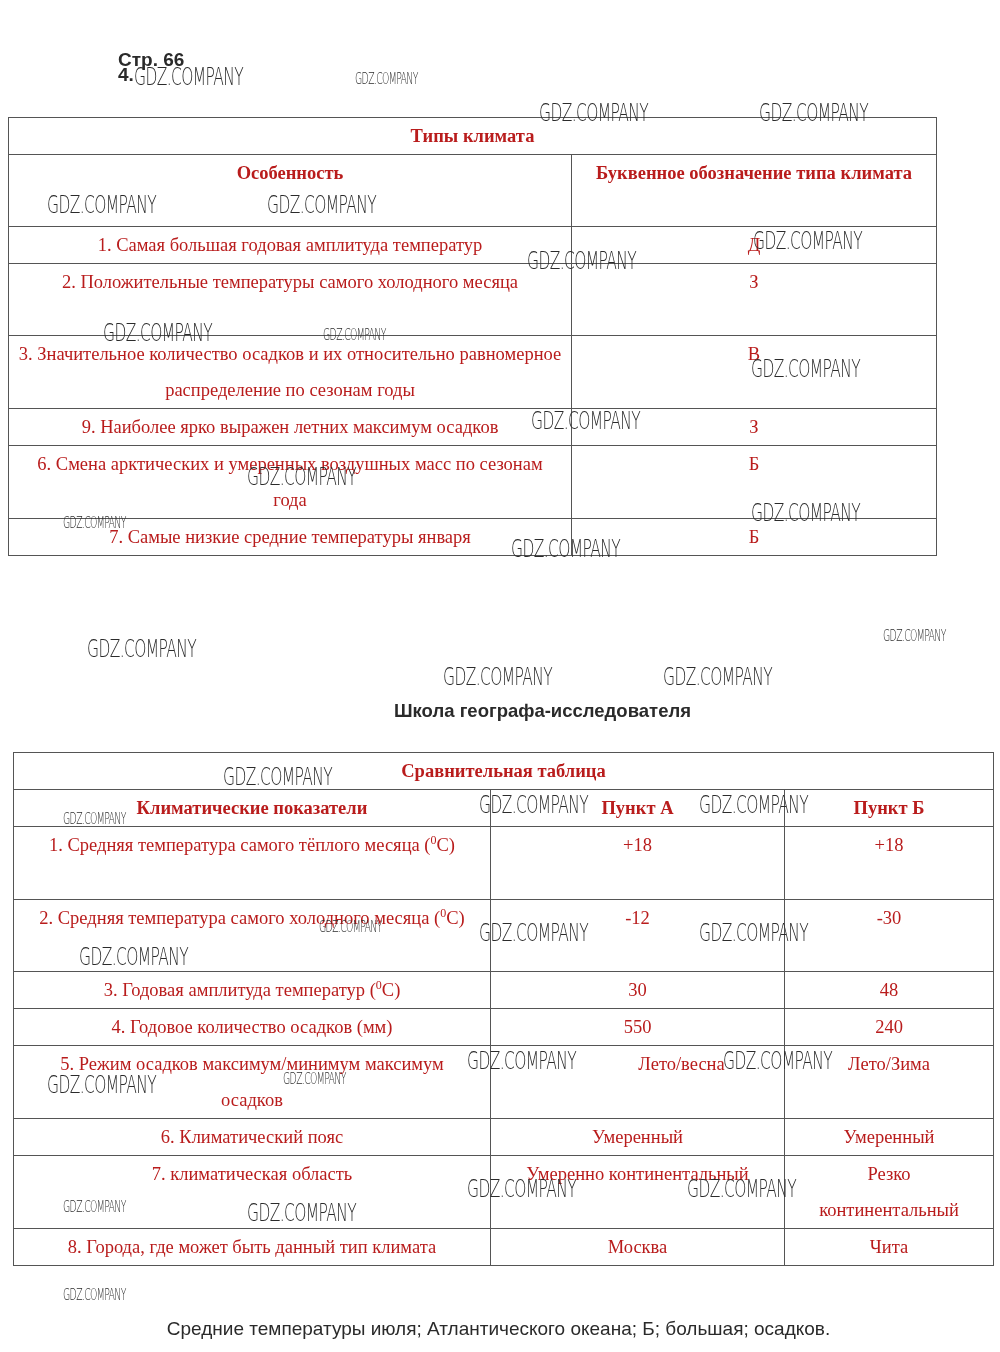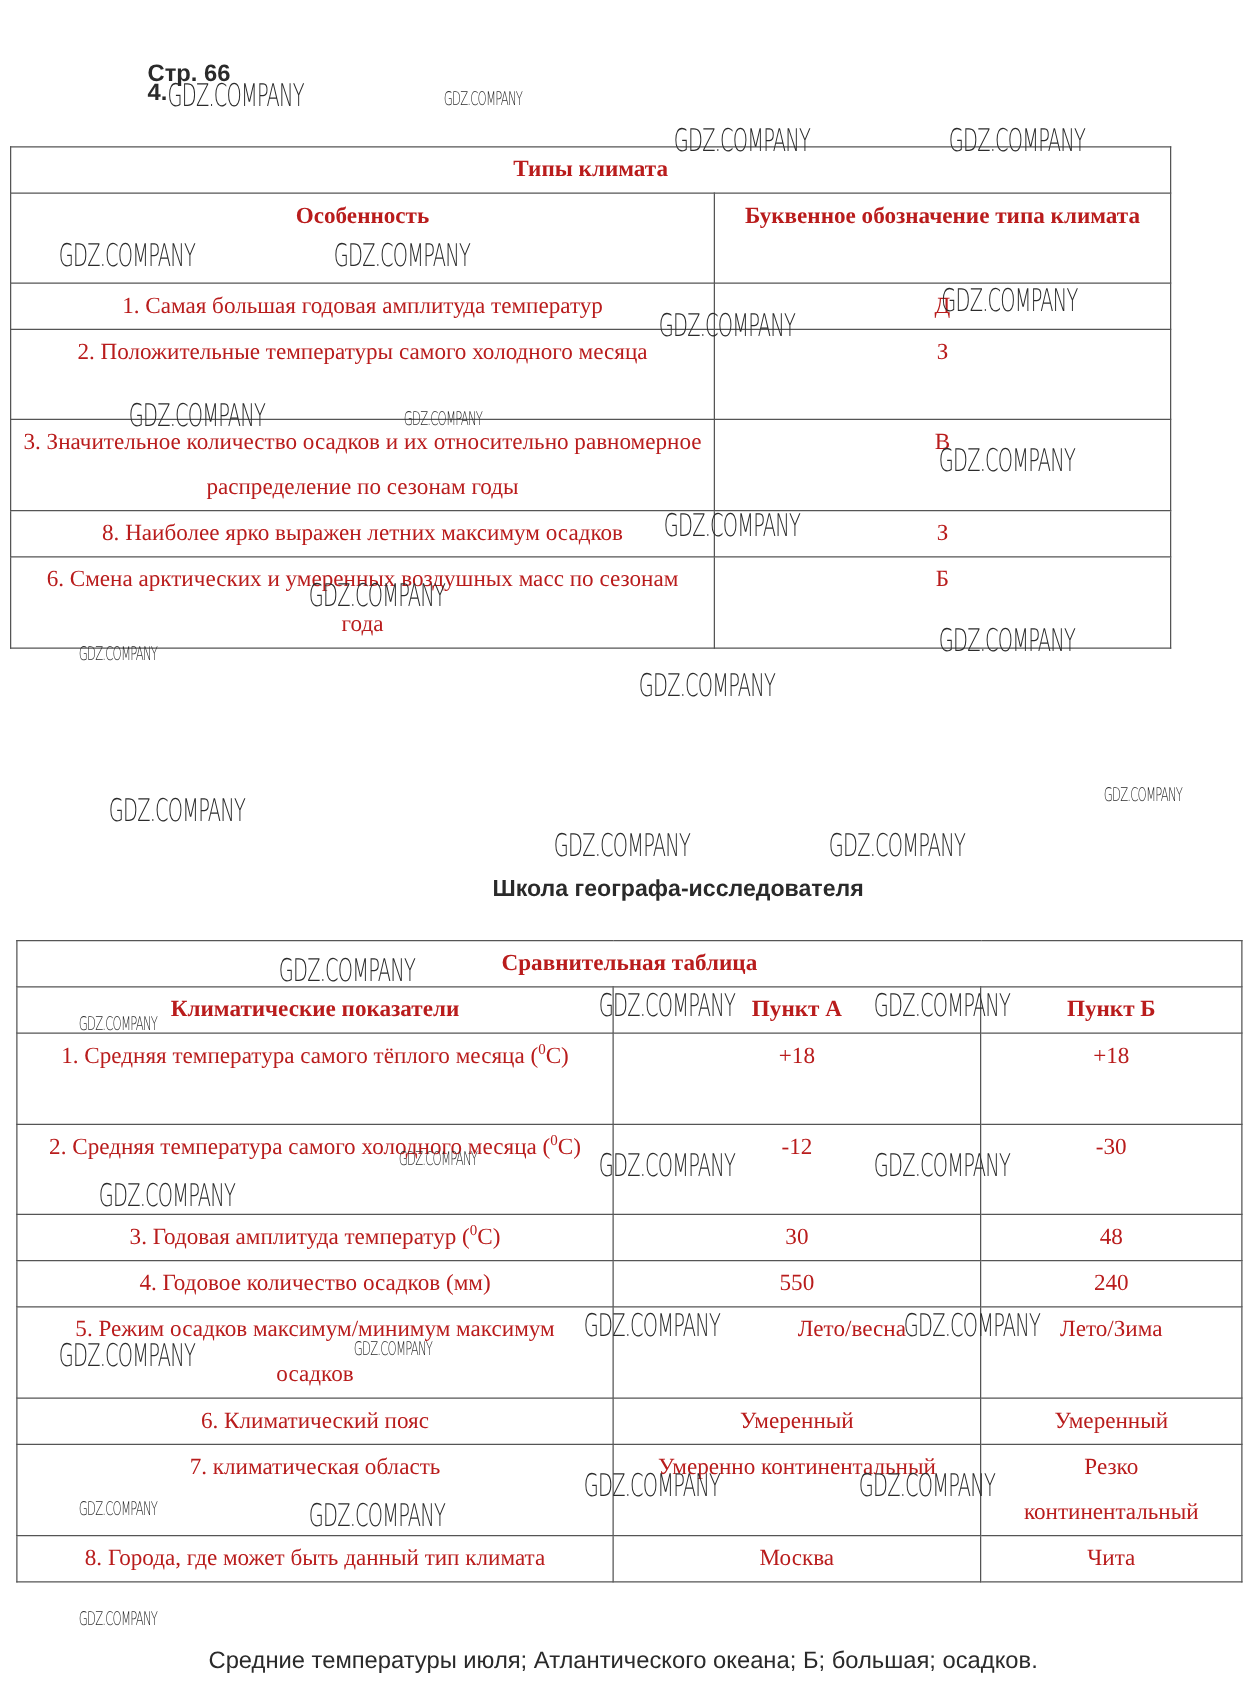--- a/index.html
+++ b/index.html
@@ -50,25 +50,29 @@
       </tr>
   <tr style="height:72px">
         <td style="padding:0 32px">2. Положительные температуры самого холодного месяца</td>
         <td>З</td>
       </tr>
   <tr style="height:72px">
         <td style="padding:0 8px">3. Значительное количество осадков и их относительно равномерное распределение по сезонам годы</td>
         <td>В</td>
       </tr>
   <tr style="height:36px">
-        <td>8. Наиболее ярко выражен летних максимум осадков</td>
+        <td>9. Наиболее ярко выражен летних максимум осадков</td>
         <td>З</td>
       </tr>
   <tr style="height:73px">
         <td style="padding:0 10px">6. Смена арктических и умеренных воздушных масс по сезонам года</td>
+        <td>Б</td>
+      </tr>
+  <tr style="height:36px">
+        <td>7. Самые низкие средние температуры января</td>
         <td>Б</td>
       </tr>
 </tbody>
   </table>
 <div class="cover-right"></div>
 
 <div class="abs section-title">Школа географа-исследователя</div>
 
 <table class="grid" id="t2">
   <colgroup>

